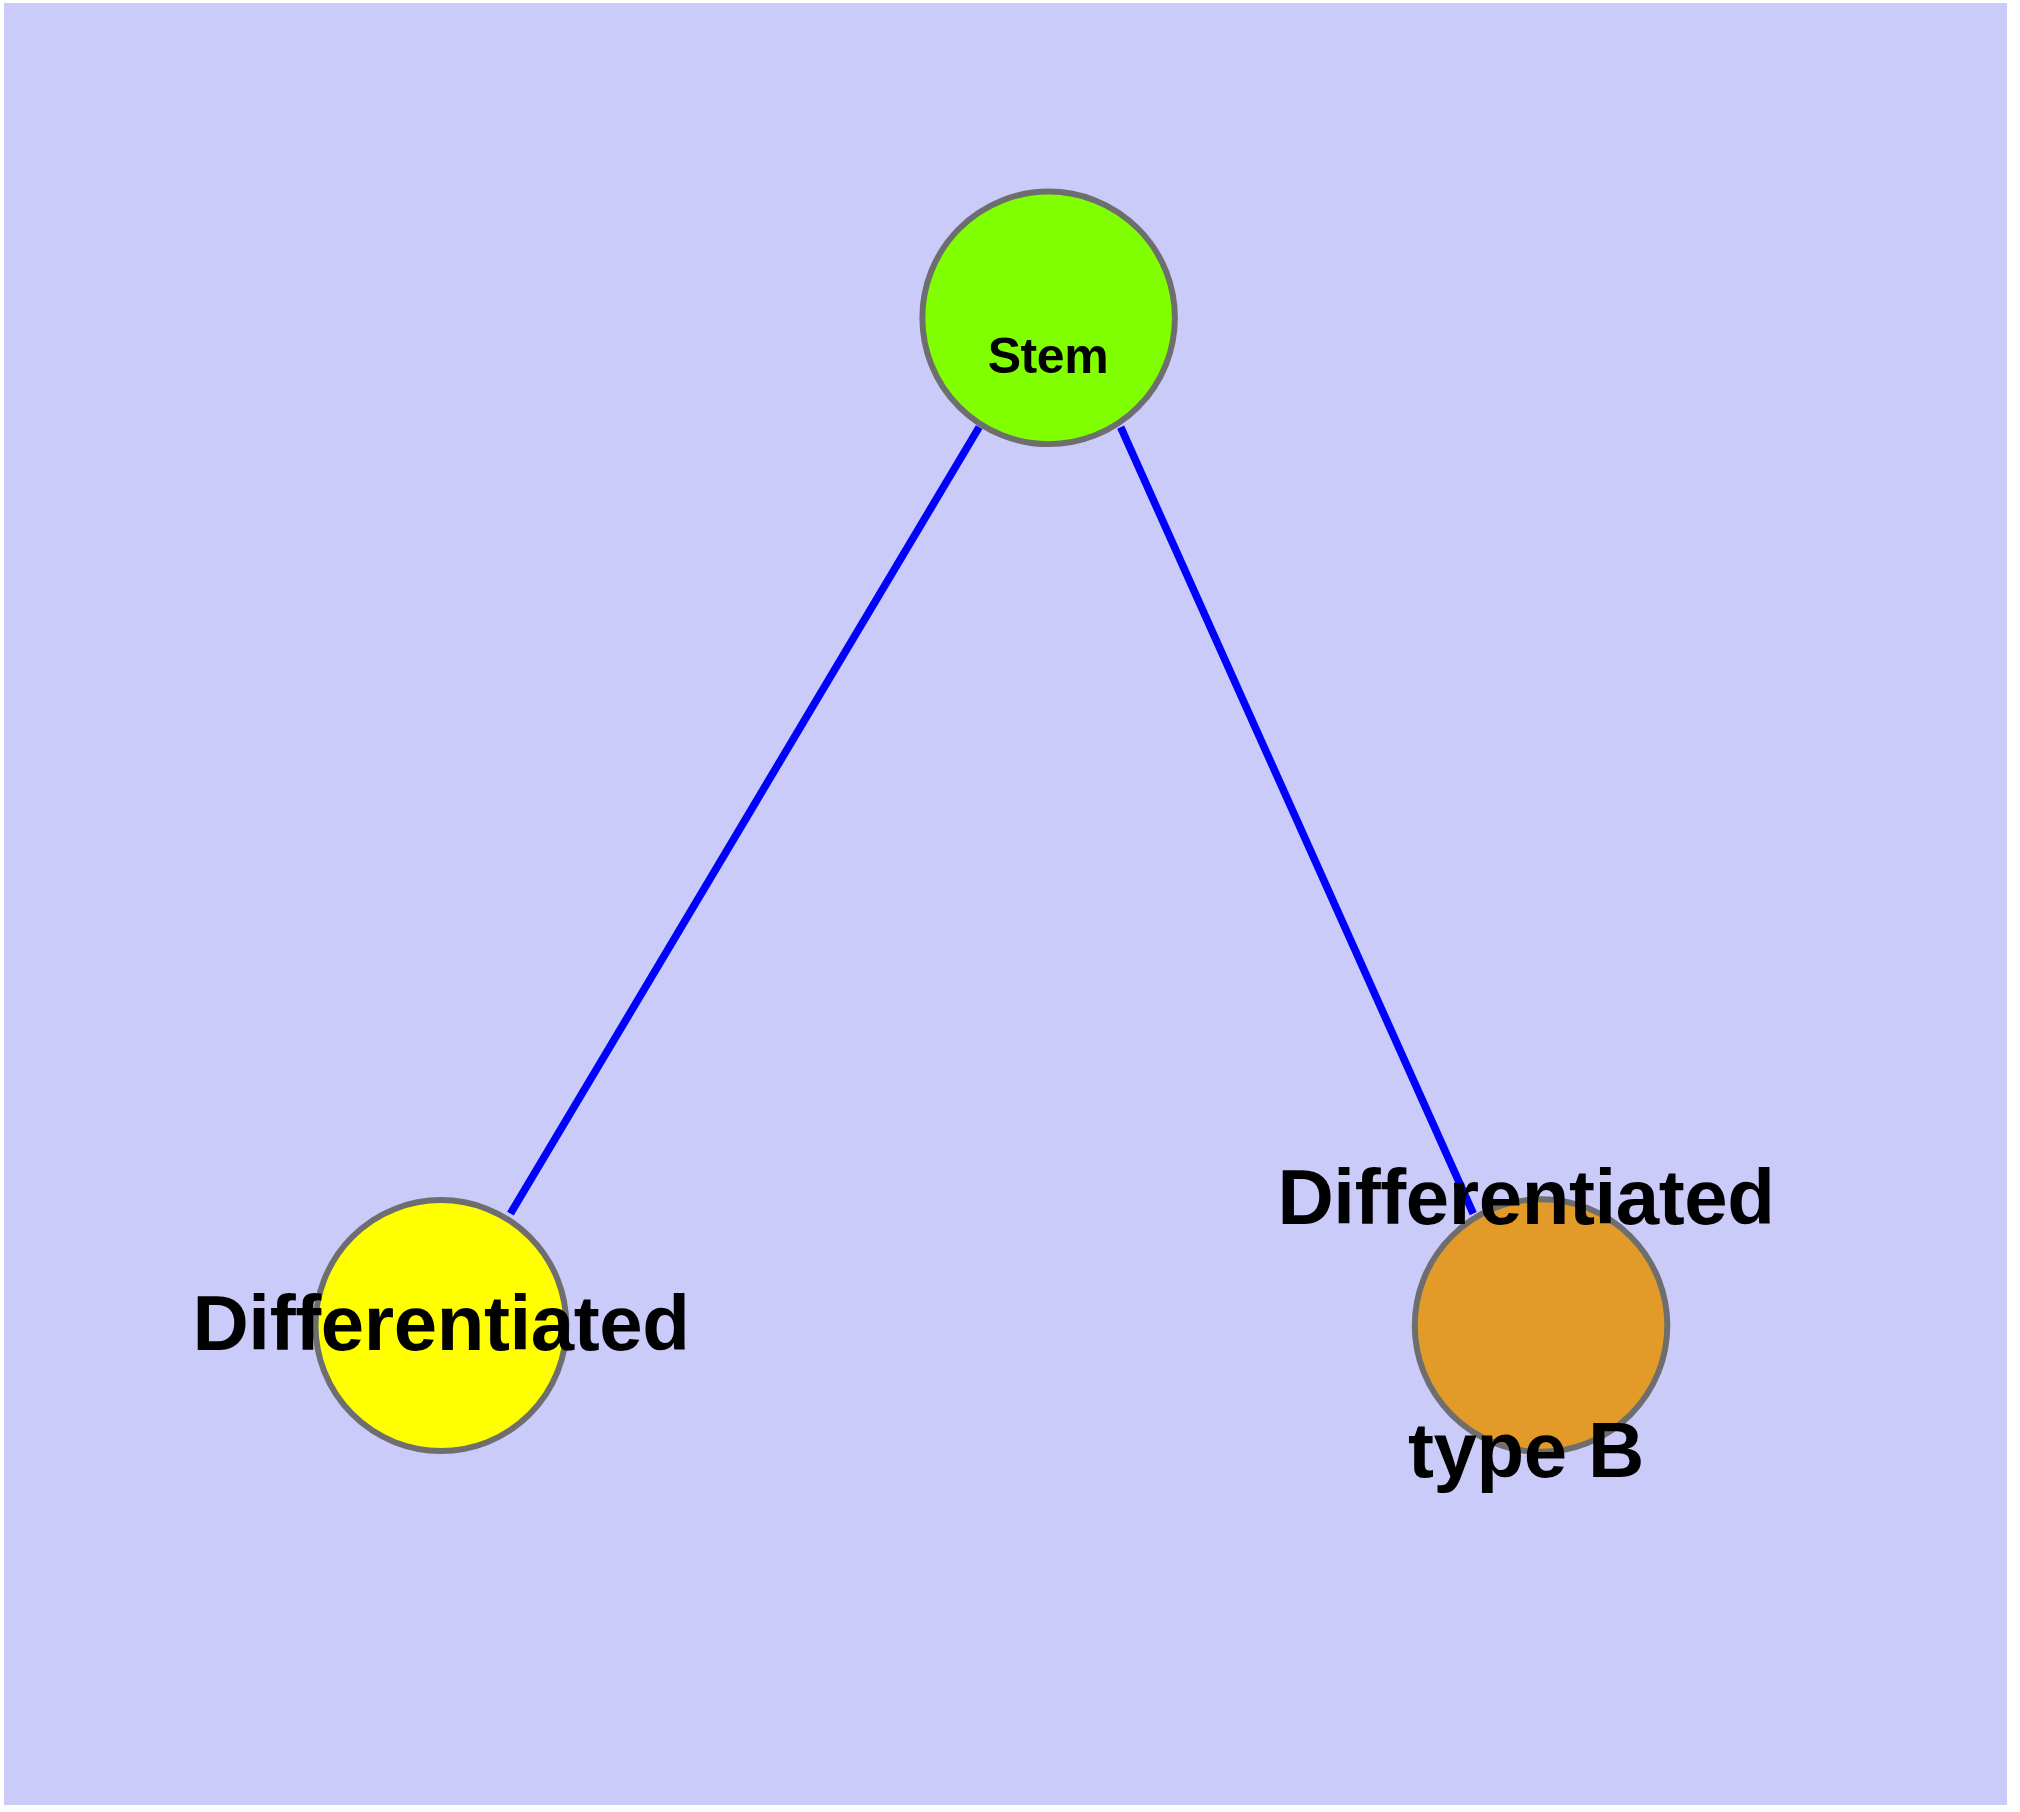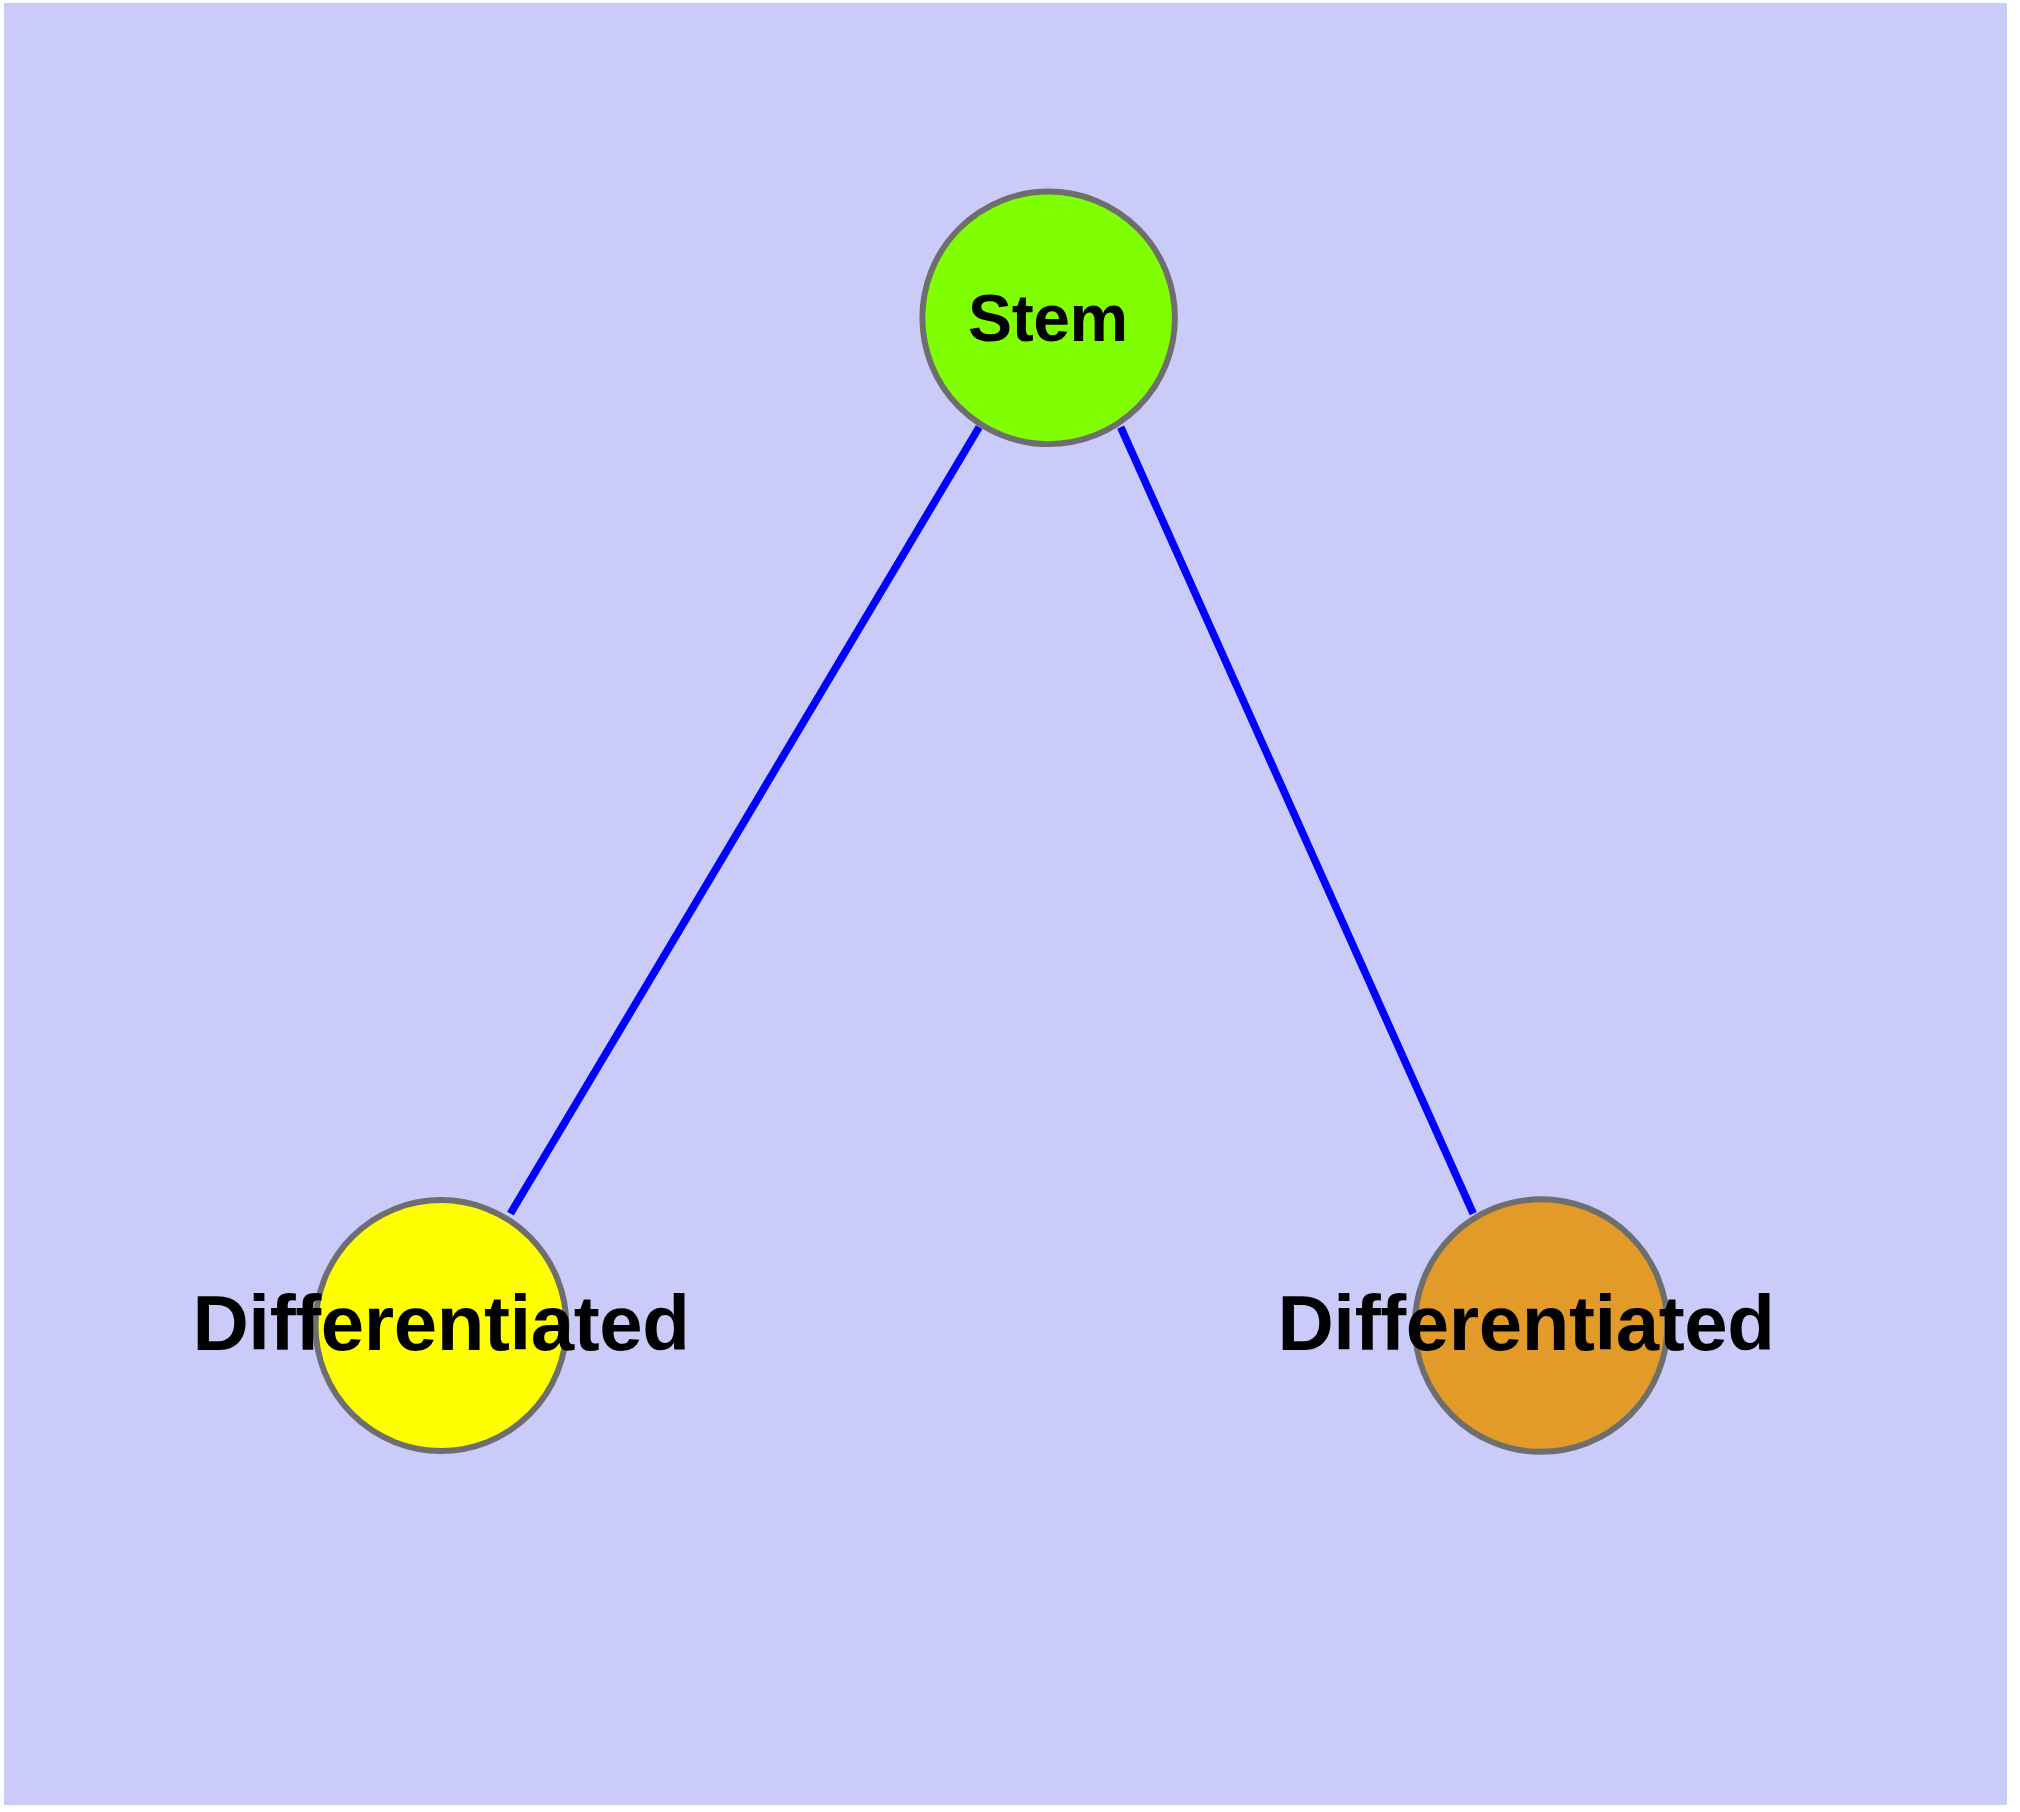--- a/index.html
+++ b/index.html
@@ -61,21 +61,22 @@
     font-weight: bold;
     text-align: center;
     white-space: pre;
     line-height: 1.08;
     letter-spacing: -0.4px;
     transform: translate(-50%, -50%);
     pointer-events: none;
   }
 
   .node-label.root {
-    font-size: 66px;
+    font-size: 50px;
+    margin-top: 37px;
   }
 
   .node-label.leaf {
     font-size: 78px;
   }
 </style>
 </head>
 <body>
 
 <div id="graph-canvas">
@@ -98,16 +99,17 @@
   </svg>
 
   <div class="node-label root" style="left:1048px; top:319px;">Stem</div>
 
   <div class="node-label leaf" style="left:441px; top:1324px;">
     <div>Differentiated</div>
   </div>
 
   <div class="node-label leaf" style="left:1526px; top:1324px;">
     <div>Differentiated</div>
+    <div>type B</div>
   </div>
 
 </div>
 
 
 </body></html>

